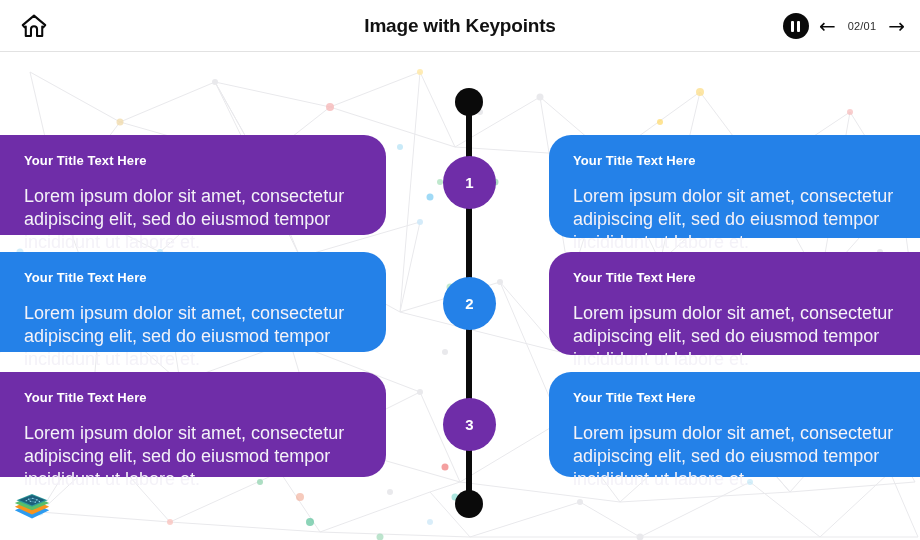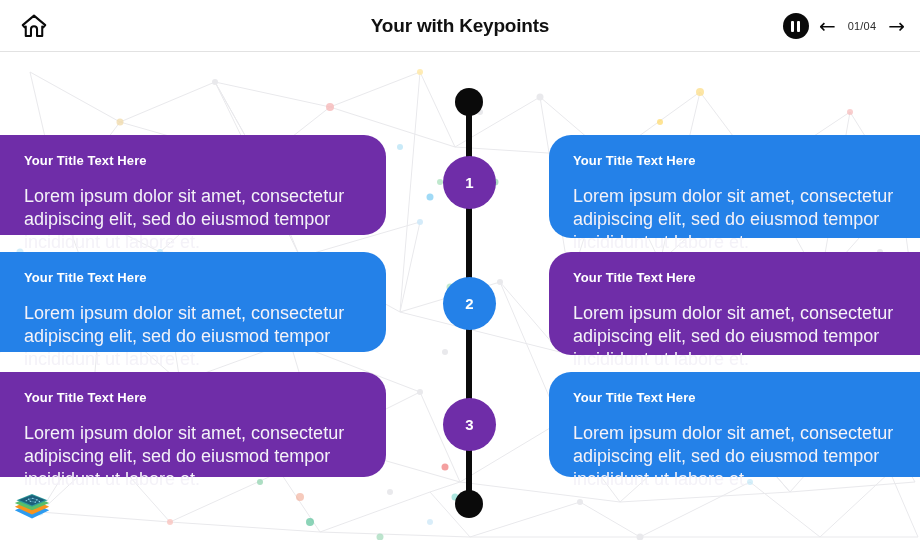--- a/index.html
+++ b/index.html
@@ -312,29 +312,29 @@
   <div id="header">
 
     <div id="home-btn">
       <svg width="26" height="26" viewBox="0 0 24 24">
         <path d="M12 2.4 L1.6 11.2 L3.4 13.3 L4.4 12.45 L4.4 21.3 L9.2 21.3 L9.2 15.1
                  a2.8 2.8 0 0 1 5.6 0 L14.8 21.3 L19.6 21.3 L19.6 12.45 L20.6 13.3
                  L22.4 11.2 Z" fill="none" stroke="#0a0a0a" stroke-width="1.9" stroke-linejoin="round"></path>
       </svg>
     </div>
 
-    <div id="header-title">Your with Keypoints</div>
+    <div id="header-title">Image with Keypoints</div>
 
     <div id="header-controls">
       <div id="pause-btn">
         <i></i>
         <i></i>
       </div>
       <span class="nav-arrow">←</span>
-      <span id="page-counter">01/04</span>
+      <span id="page-counter">02/01</span>
       <span class="nav-arrow">→</span>
     </div>
   </div>
 
   <div id="content">
 
     <div id="spine"></div>
     <div class="spine-cap" id="spine-cap-top"></div>
     <div class="spine-cap" id="spine-cap-bottom"></div>
 

